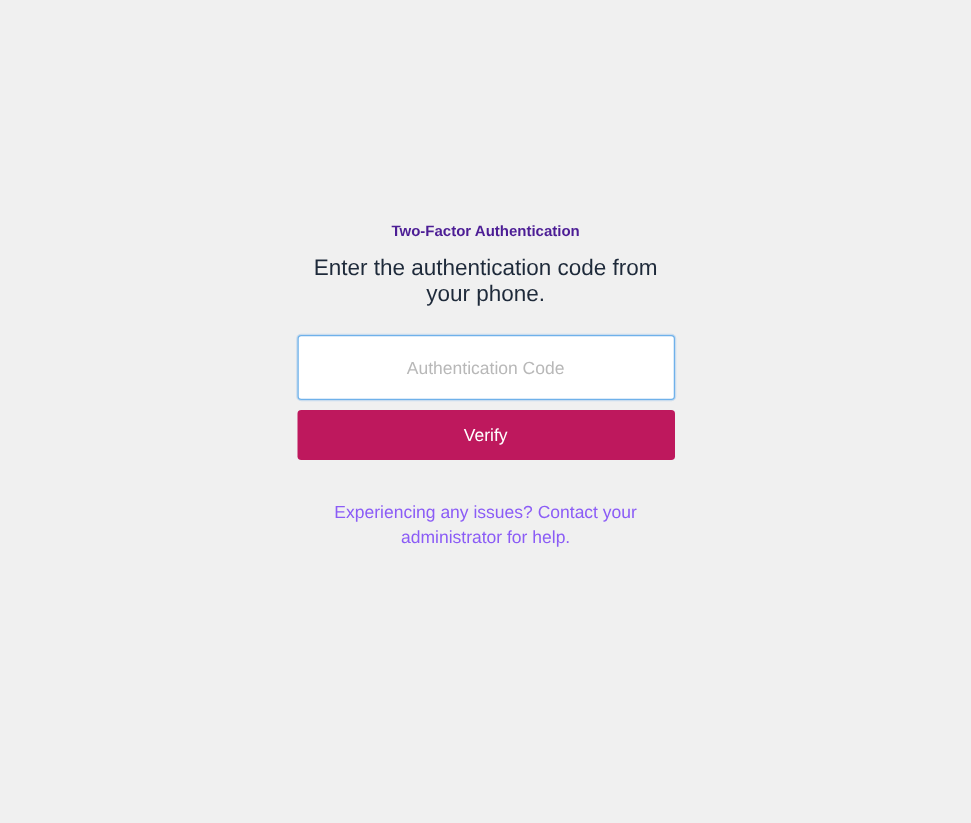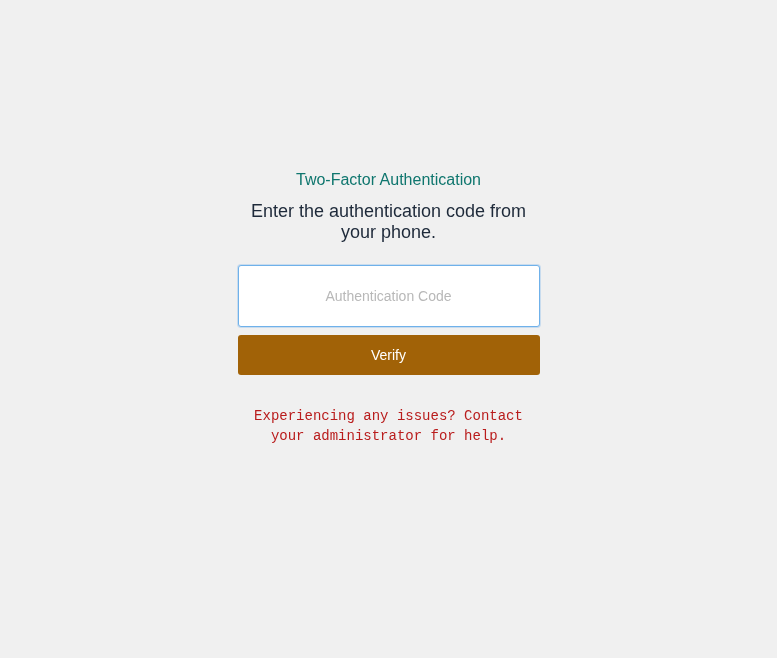--- a/index.html
+++ b/index.html
@@ -15,63 +15,62 @@
       display: flex;
       align-items: center;
       justify-content: center;
     }
     .container {
       width: 302px;
       text-align: center;
       margin-top: -40px;
     }
     .title {
-      font-size: 16px;
-      font-weight: 400;
-      color: #0f766e;
+      font-size: 12px;
+      font-weight: 700;
+      color: #4c1d95;
       margin-bottom: 12px;
     }
     .subtitle {
       font-size: 18px;
       color: #1e2a3a;
       margin-bottom: 22px;
     }
     .code-input {
       width: 100%;
-      height: 62px;
+      height: 52px;
       border: 1px solid #6fb1ea;
       border-radius: 3px;
       background-color: #ffffff;
       text-align: center;
       font-size: 14px;
       color: #333;
       outline: none;
       box-shadow: 0 0 0 1px rgba(111,177,234,0.3);
       margin-bottom: 8px;
     }
     .code-input::placeholder {
       color: #b8b8b8;
     }
     .verify-button {
       width: 100%;
       height: 40px;
-      background-color: #a16207;
+      background-color: #be185d;
       border: none;
       border-radius: 3px;
       color: #ffffff;
       font-size: 14px;
       font-weight: 500;
       cursor: pointer;
     }
     .help-text {
       font-size: 14px;
-      color: #b91c1c;
+      color: #8b5cf6;
       margin-top: 32px;
       line-height: 1.4;
-      font-family: Liberation Mono, monospace;
     }
   </style>
 </head>
 <body>
 
 <div class="container">
   <h1 class="title">Two-Factor Authentication</h1>
   <p class="subtitle">Enter the authentication code from your phone.</p>
   <input type="text" class="code-input" placeholder="Authentication Code" style="">
   <button class="verify-button">Verify</button>

